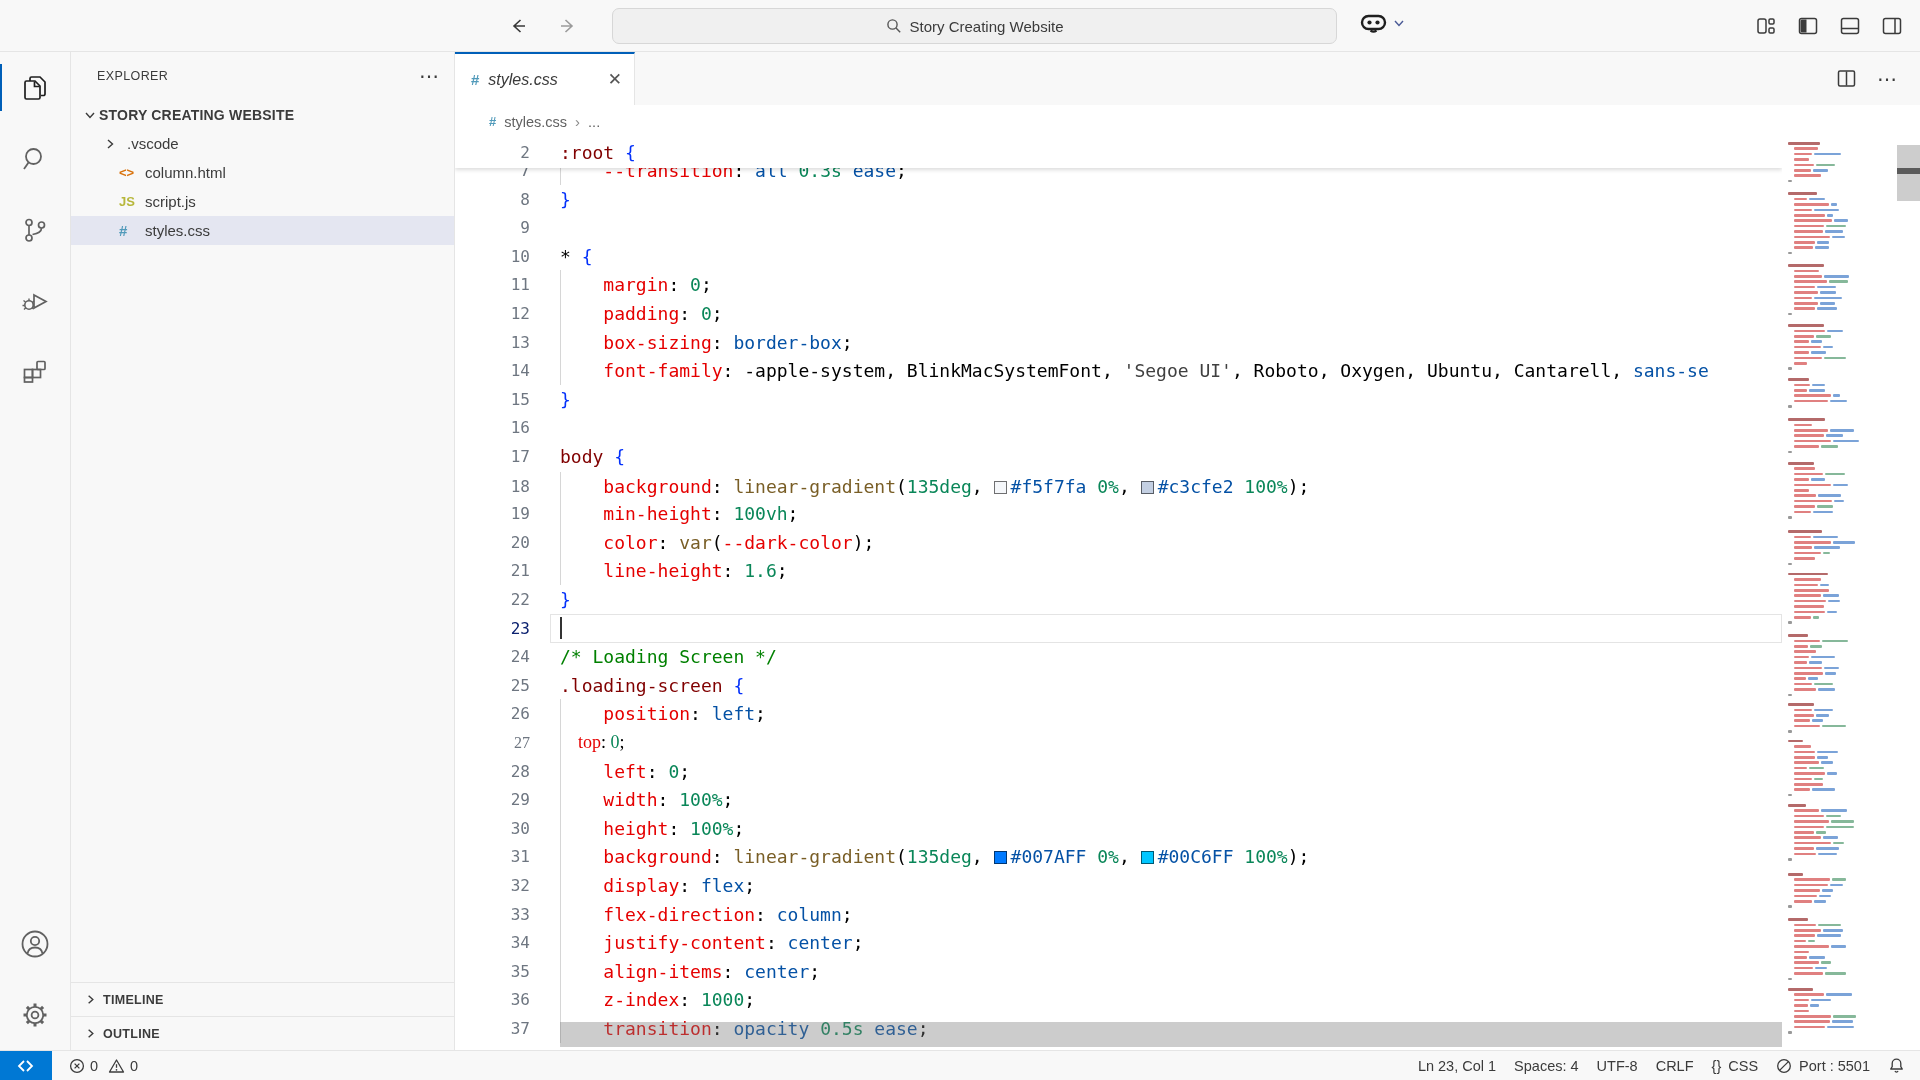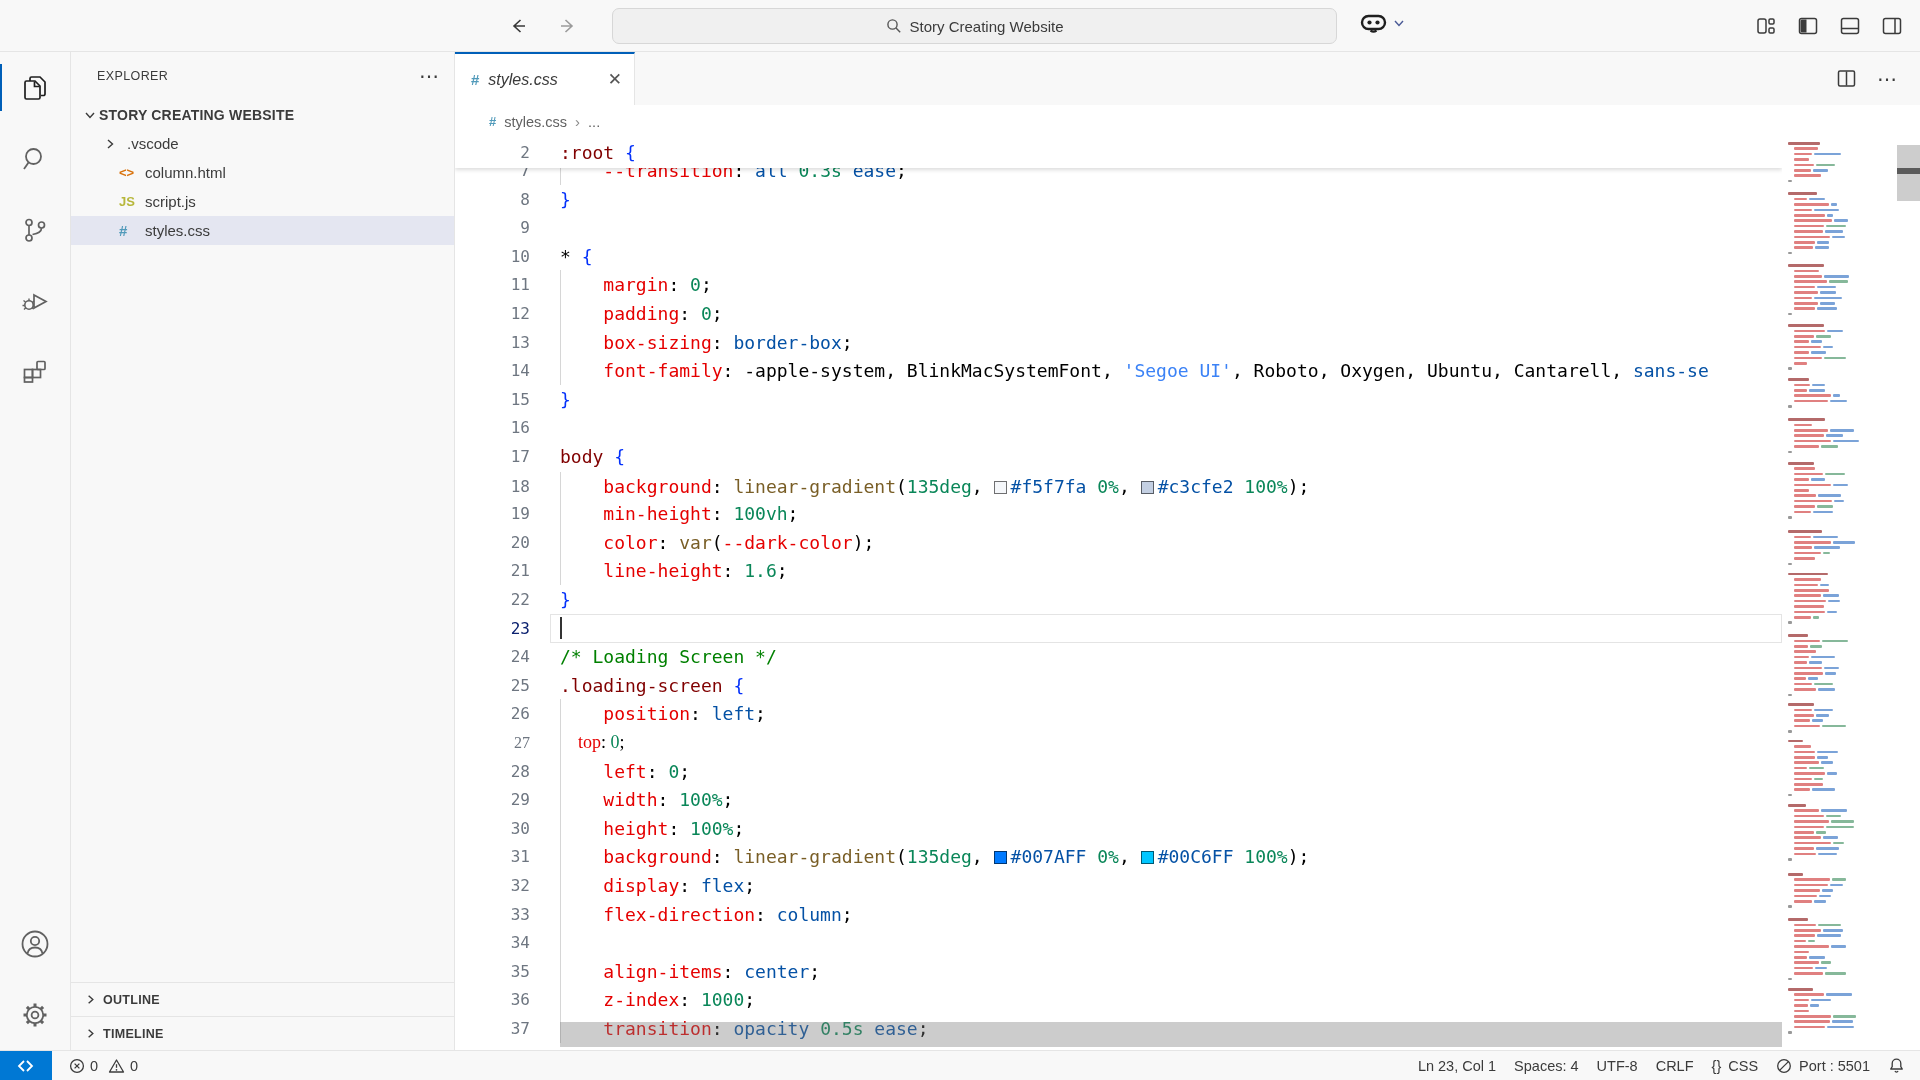--- a/index.html
+++ b/index.html
@@ -61,21 +61,21 @@
   .editor { position:relative; flex:1; overflow:hidden; background:#fff; font-family:"DejaVu Sans Mono", monospace; }
   .code-line { position:absolute; left:0; right:138px; height:29px; }
   .code-line .ln { position:absolute; left:0; width:75px; text-align:right; color:#6e7681;
     font-size:16px; line-height:29px; }
   .code-line .ln.active { color:#0b216f; }
   .code-line .guide { position:absolute; left:105px; top:0; bottom:0; width:1px; background:#d6d6d6; }
   .code-line .code { position:absolute; left:105px; top:0; white-space:pre; font-size:18px; line-height:29px; }
   .code-line.cur::after { content:""; position:absolute; left:95px; right:0; top:0; bottom:0; border:1px solid #e4e4e4; }
   .cursor { position:absolute; width:2px; height:22px; background:#333; z-index:3; }
   .tk-pl{color:#000} .tk-sel{color:#800000} .tk-prop{color:#e50000} .tk-val{color:#0451a5}
-  .tk-num{color:#098658} .tk-fn{color:#795e26} .tk-str{color:#3b82f6} .tk-com{color:#008000} .tk-br{color:#0431fa}
+  .tk-num{color:#098658} .tk-fn{color:#795e26} .tk-str{color:#404040} .tk-com{color:#008000} .tk-br{color:#0431fa}
   .swatch { display:inline-block; width:13px; height:13px; border:1px solid rgba(0,0,0,.55); margin-right:4px; vertical-align:-1px; }
   .sticky { position:absolute; left:0; right:138px; top:0; height:30px; background:#fff; z-index:4;
     box-shadow:0 2px 4px rgba(0,0,0,.14); }
   .sticky .ln { position:absolute; left:0; width:75px; text-align:right; color:#6e7681; font-size:16px; line-height:30px; }
   .sticky .code { position:absolute; left:105px; white-space:pre; font-size:18px; line-height:30px; }
   .hscroll { position:absolute; left:105px; right:138px; bottom:3px; height:25px; background:rgba(120,120,120,.38); z-index:5; }
   .minimap { position:absolute; top:0; bottom:0; right:23px; width:115px; background:#fff; z-index:4; overflow:hidden; }
   .mm-bar { position:absolute; height:2.6px; border-radius:1px; }
   .vscroll { position:absolute; top:0; bottom:0; right:0; width:23px; z-index:6; }
   .vscroll .thumb { position:absolute; left:0; right:0; top:7px; height:56px; background:rgba(100,100,100,.32); }
@@ -268,29 +268,29 @@
           <span>styles.css</span>
         </div>
       </div>
       <div class="sb-bottom">
         <div class="sb-section">
           <span class="chev" style="width:18px;display:flex;justify-content:center">
             <svg width="13" height="13" viewBox="0 0 14 14">
                 <path d="M5 3 L9.5 7 L5 11" stroke="#3b3b3b" stroke-width="1.5" fill="none"></path>
               </svg>
           </span>
-          <span>OUTLINE</span>
+          <span>TIMELINE</span>
         </div>
         <div class="sb-section">
           <span class="chev" style="width:18px;display:flex;justify-content:center">
             <svg width="13" height="13" viewBox="0 0 14 14">
                 <path d="M5 3 L9.5 7 L5 11" stroke="#3b3b3b" stroke-width="1.5" fill="none"></path>
               </svg>
           </span>
-          <span>TIMELINE</span>
+          <span>OUTLINE</span>
         </div>
       </div>
     </div>
 
     <div class="editorgroup">
       <div class="tabbar">
         <div class="tab">
           <span class="hash">#</span>
           <span class="label">styles.css</span>
           <span class="close">✕</span>
@@ -435,20 +435,21 @@
               <span class="code"><span class="tk-pl">    </span><span class="tk-prop">display</span><span class="tk-pl">: </span><span class="tk-val">flex</span><span class="tk-pl">;</span></span>
             </div>
             <div class="code-line" style="top: 761.6px;">
               <span class="ln">33</span>
               <span class="guide"></span>
               <span class="code"><span class="tk-pl">    </span><span class="tk-prop">flex-direction</span><span class="tk-pl">: </span><span class="tk-val">column</span><span class="tk-pl">;</span></span>
             </div>
             <div class="code-line" style="top: 790.2px;">
               <span class="ln">34</span>
               <span class="guide"></span>
+              <span class="code"><span class="tk-pl">    </span><span class="tk-prop">justify-content</span><span class="tk-pl">: </span><span class="tk-val">center</span><span class="tk-pl">;</span></span>
             </div>
             <div class="code-line" style="top: 818.8px;">
               <span class="ln">35</span>
               <span class="guide"></span>
               <span class="code"><span class="tk-pl">    </span><span class="tk-prop">align-items</span><span class="tk-pl">: </span><span class="tk-val">center</span><span class="tk-pl">;</span></span>
             </div>
             <div class="code-line" style="top: 847.4px;">
               <span class="ln">36</span>
               <span class="guide"></span>
               <span class="code"><span class="tk-pl">    </span><span class="tk-prop">z-index</span><span class="tk-pl">: </span><span class="tk-num">1000</span><span class="tk-pl">;</span></span>

